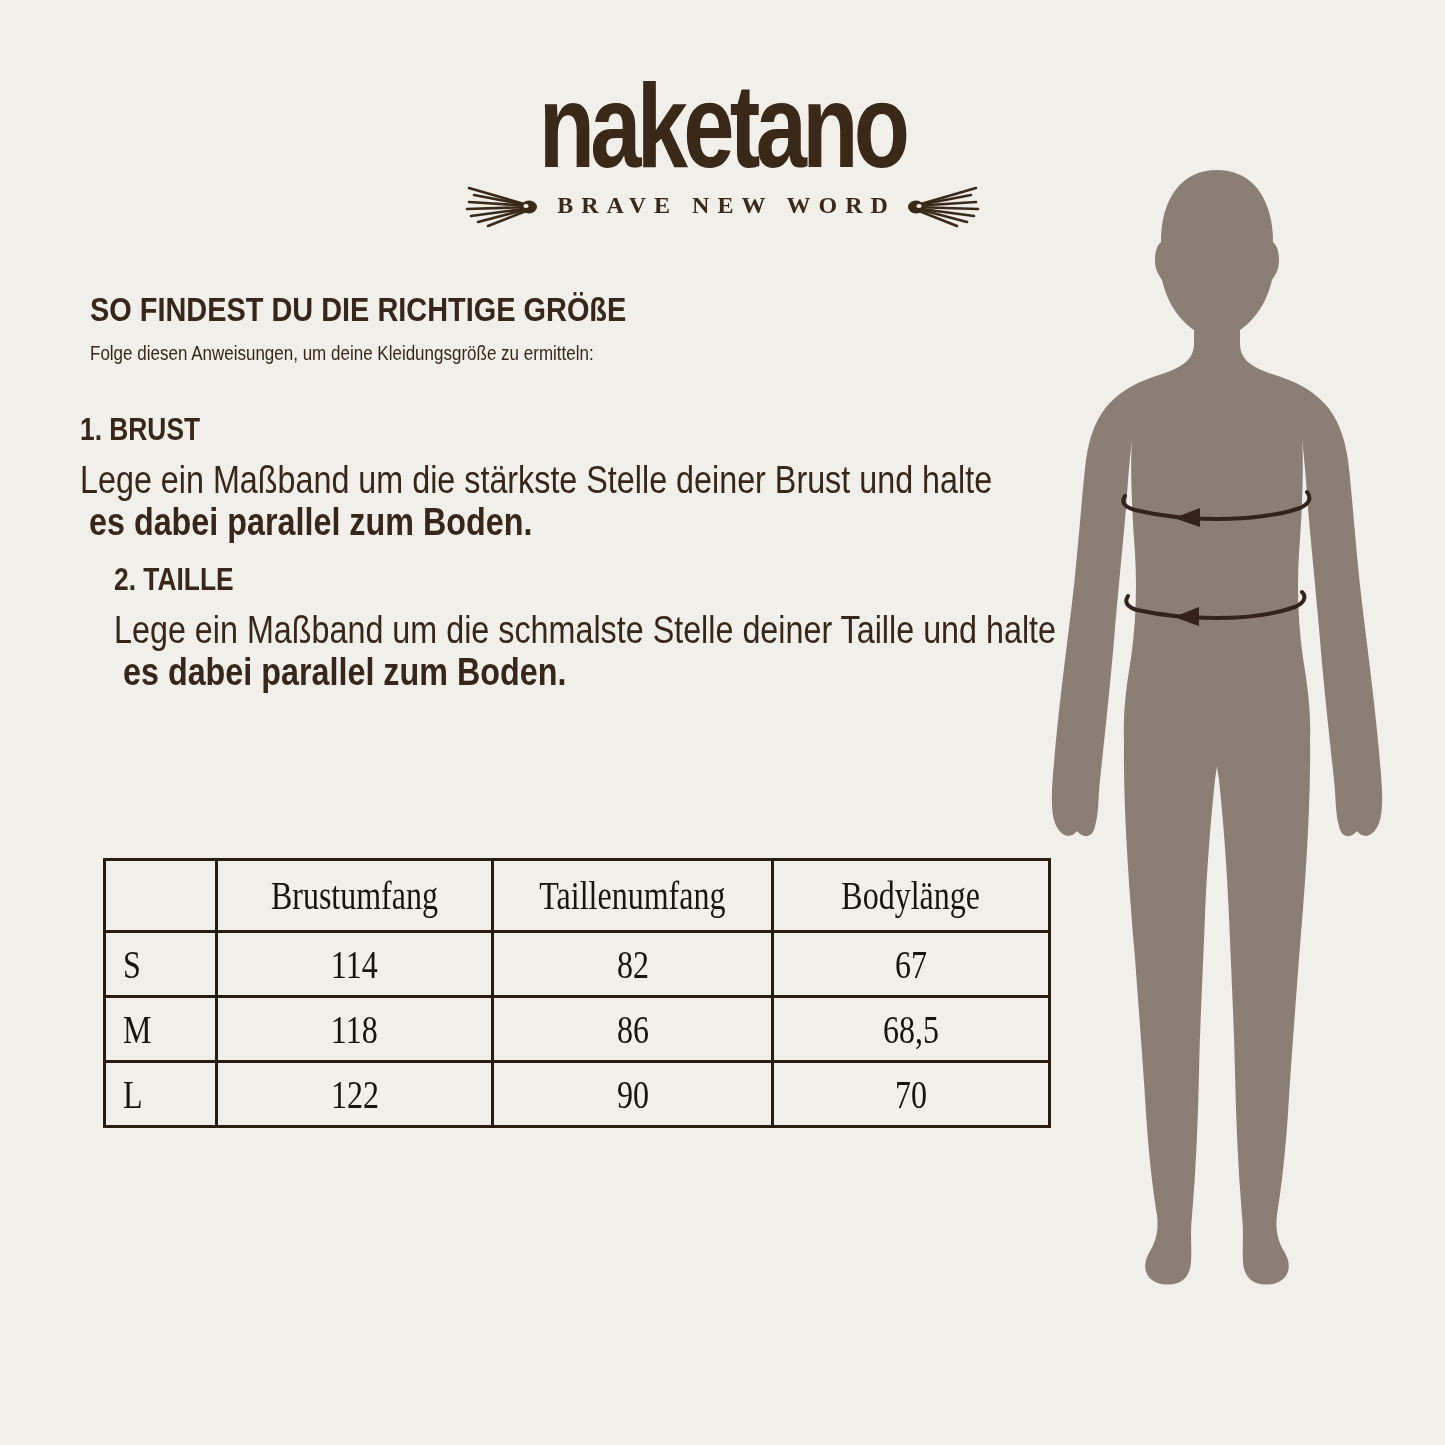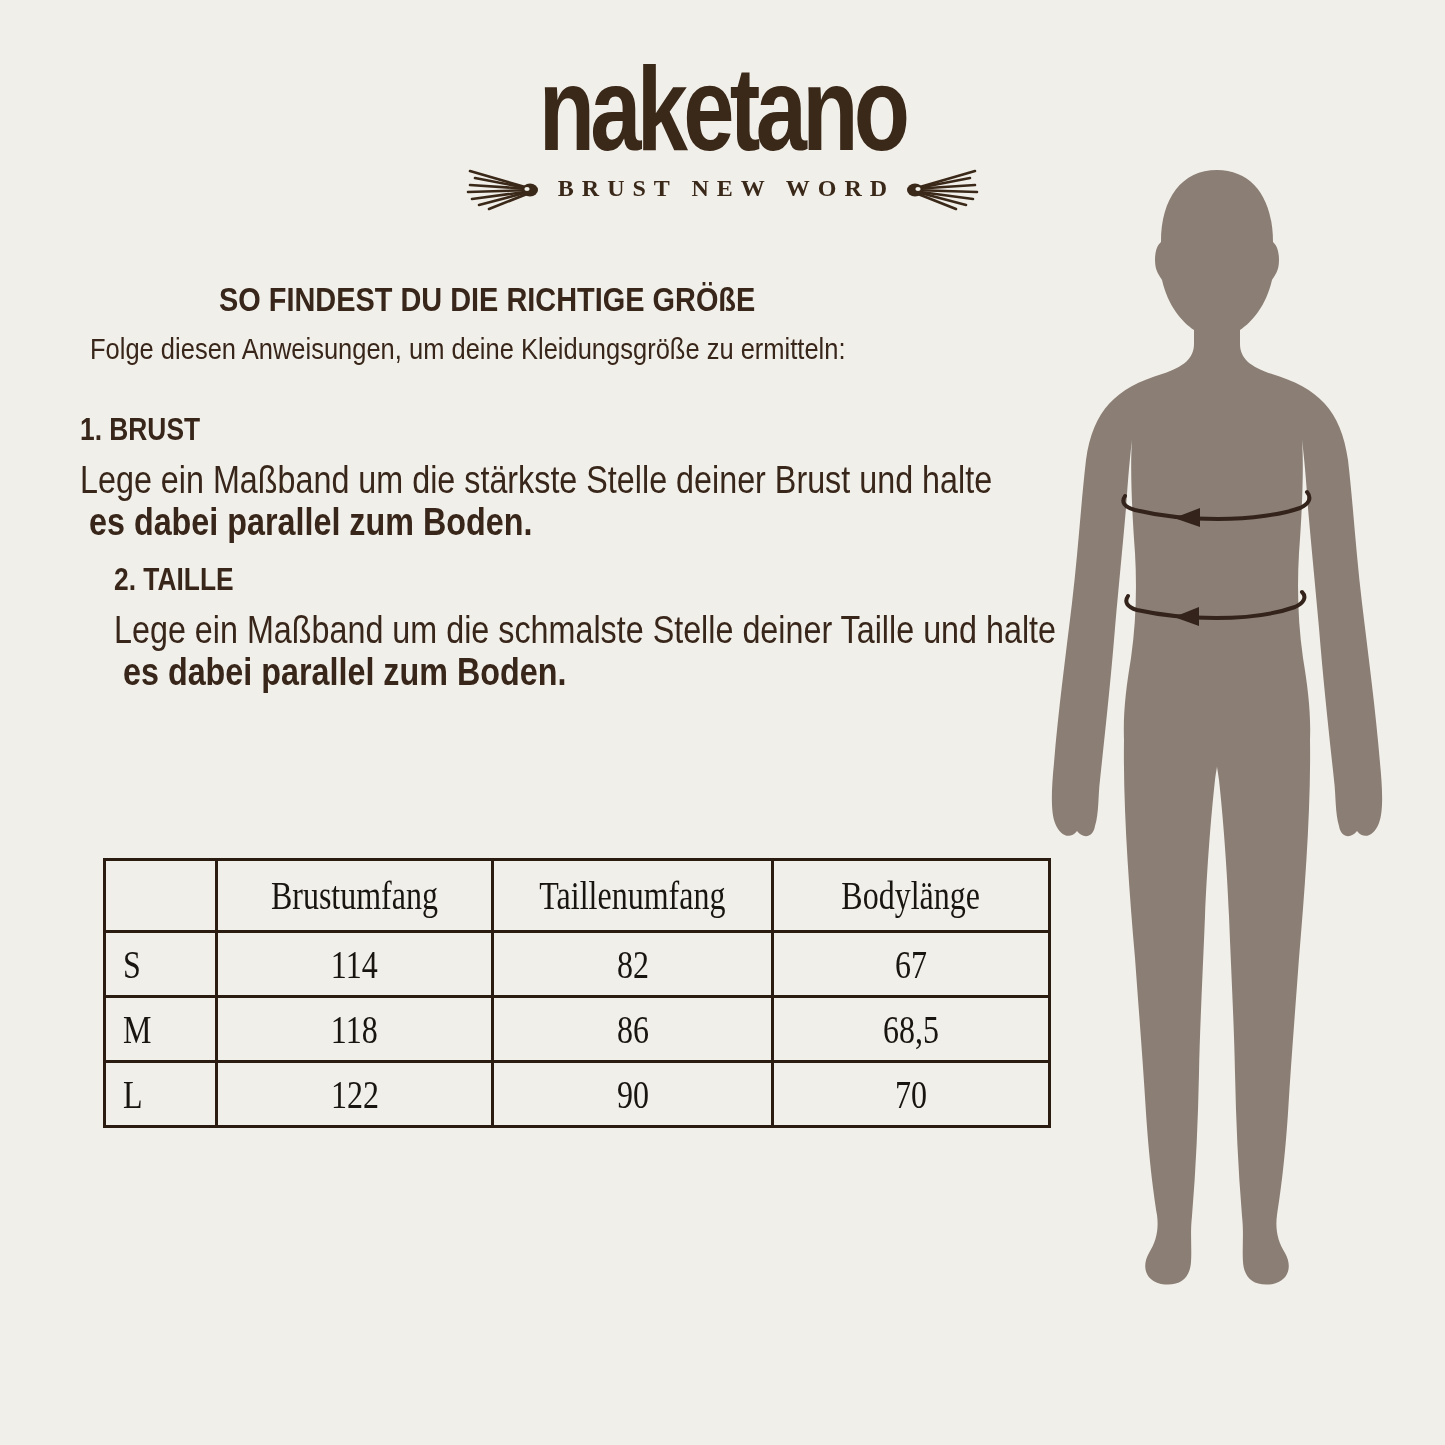--- a/index.html
+++ b/index.html
@@ -8,21 +8,21 @@
     background:#f1efe9;
     font-family:"Liberation Sans", sans-serif;
     color:#362519;
     position:relative;
     overflow:hidden;
   }
   #canvas{position:absolute;inset:0;width:1445px;height:1445px;}
 
   
   .logo-block{
-    position:absolute;top:62px;left:0;width:100%;
+    position:absolute;top:79px;left:0;width:100%;
     text-align:center;color:#3a2819;
   }
   .wordmark{
     display:inline-block;
     font-size:118px;font-weight:bold;letter-spacing:-6px;
     line-height:0.8;
     transform:scaleX(0.78);transform-origin:50% 50%;
     color:#3a2819;white-space:nowrap;
   }
   .tagline-row{
@@ -45,23 +45,23 @@
     white-space:nowrap;
   }
   .condc{
     display:inline-block;
     transform:scaleX(0.8);
     transform-origin:50% 50%;
     white-space:nowrap;
   }
 
   
-  .intro{position:absolute;left:90px;top:280px;text-align:center;}
+  .intro{position:absolute;left:90px;top:290px;}
   .intro-title{font-size:34px;font-weight:bold;color:#38261a;}
-  .intro-sub{margin-top:13px;font-size:30px;color:#38261a;}
+  .intro-sub{margin-top:13px;font-size:20px;color:#38261a;}
 
   .step{position:absolute;left:80px;}
   .step-1{top:412px;}
   .step-2{top:562px;margin-left:34px;}
   .step-title{font-size:31px;font-weight:bold;color:#38261a;margin-bottom:11px;}
   .step-line{font-size:38px;line-height:42px;color:#38261a;}
   .step-line.indent{padding-left:9px;font-weight:bold;}
 
   
   table.size-table{
@@ -104,21 +104,21 @@
           <line x1="66" y1="25" x2="9" y2="14"></line>
           <line x1="66" y1="25" x2="4" y2="21"></line>
           <line x1="66" y1="26" x2="2" y2="28"></line>
           <line x1="66" y1="27" x2="6" y2="35"></line>
           <line x1="66" y1="27" x2="13" y2="41"></line>
           <line x1="66" y1="28" x2="23" y2="45"></line>
         </g>
         <ellipse cx="64" cy="26" rx="8" ry="6.5" fill="#3a2819"></ellipse>
         <ellipse cx="61" cy="25" rx="2.6" ry="2.1" fill="#f1efe9"></ellipse>
       </svg>
-      <span class="tagline">BRUST NEW WORD</span>
+      <span class="tagline">BRAVE NEW WORD</span>
       <svg class="wing" style="transform:scaleX(-1);" width="74" height="48" viewBox="0 0 74 48">
         <g stroke="#3a2819" stroke-width="2.6" stroke-linecap="round">
           <line x1="66" y1="25" x2="4" y2="7"></line>
           <line x1="66" y1="25" x2="9" y2="14"></line>
           <line x1="66" y1="25" x2="4" y2="21"></line>
           <line x1="66" y1="26" x2="2" y2="28"></line>
           <line x1="66" y1="27" x2="6" y2="35"></line>
           <line x1="66" y1="27" x2="13" y2="41"></line>
           <line x1="66" y1="28" x2="23" y2="45"></line>
         </g>

